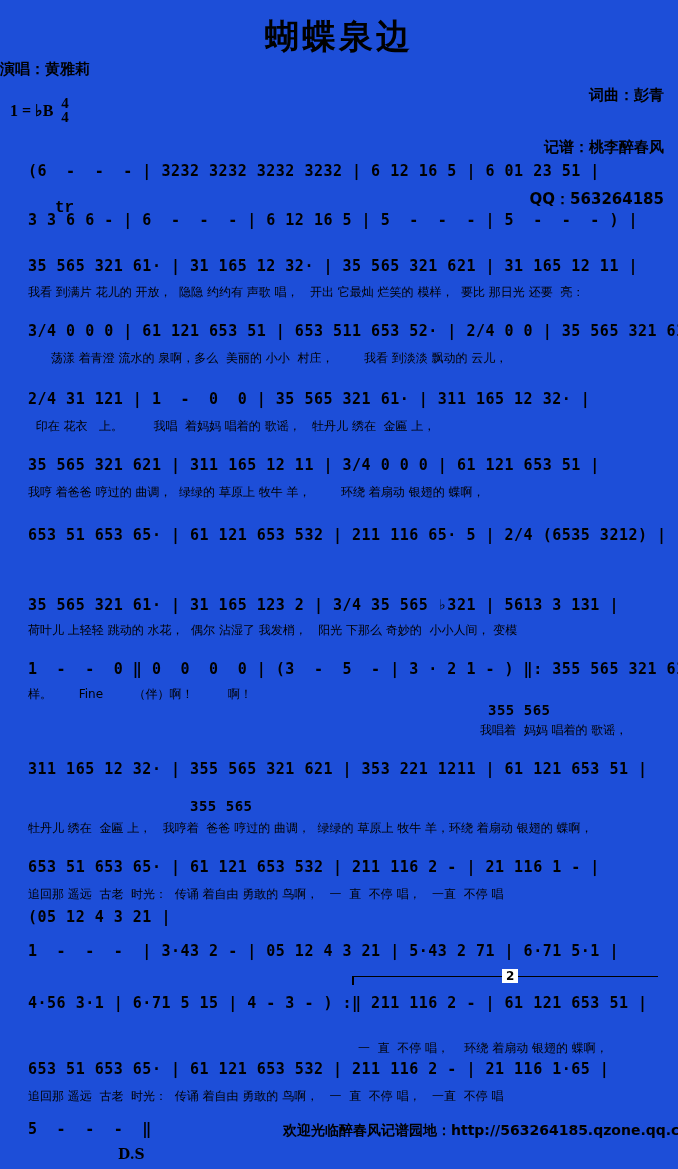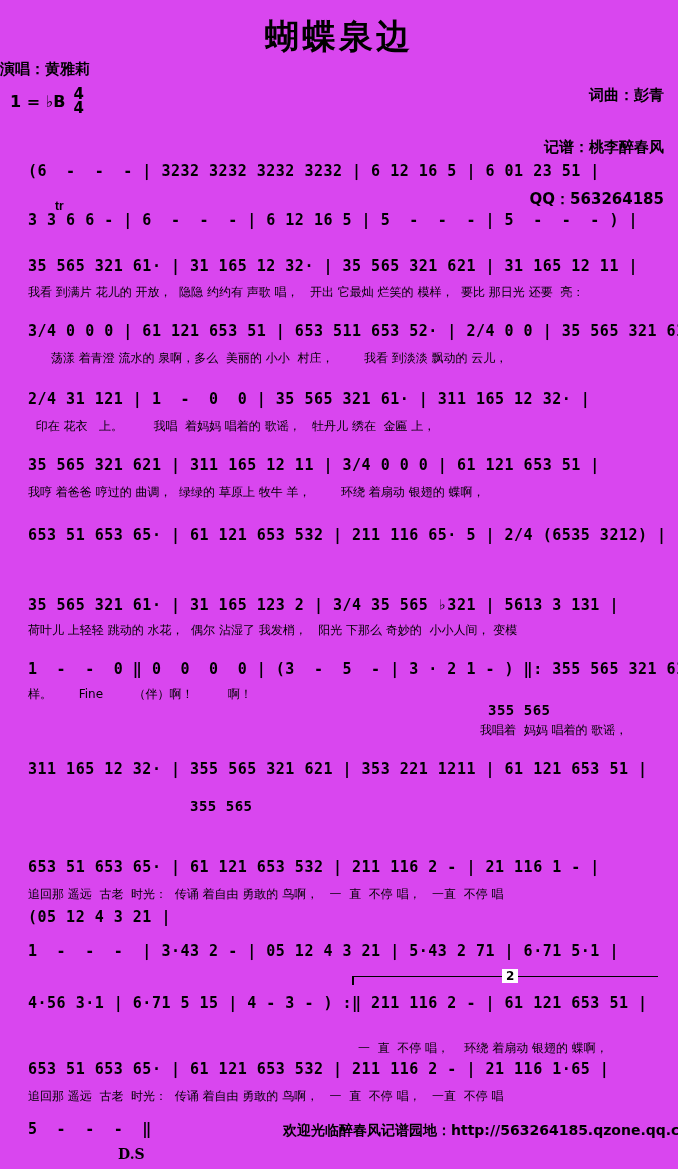--- a/index.html
+++ b/index.html
@@ -1,57 +1,57 @@
 <!DOCTYPE html>
 <html><head>
 <meta charset="utf-8">
 <style>
   html,body{margin:0;padding:0;background:#ffffff;}
   .sheet{
     position:relative;
     width:678px;height:1169px;
-    background:#d946ef;color:#000;
+    background:#1d4ed8;color:#000;
     font-family:"DejaVu Sans",sans-serif;
     overflow:hidden;
   }
   .title{
     position:absolute;top:14px;left:0;width:100%;
     text-align:center;font-size:34px;font-weight:bold;
     letter-spacing:3px;
     font-family:"DejaVu Sans",sans-serif;
   }
   .singer{
     position:absolute;top:60px;left:0;width:100%;
     text-align:left;font-size:15px;font-weight:bold;
   }
   .credits{
     position:absolute;top:82px;right:14px;
     text-align:right;font-size:15px;font-weight:bold;line-height:26px;
     white-space:pre;
   }
   .keysig{
-    position:absolute;top:87px;left:10px;
+    position:absolute;top:96px;left:10px;
     font-size:16px;font-weight:bold;
-    display:flex;align-items:center;gap:8px;
+    display:flex;align-items:center;gap:8px;font-family:Liberation Serif, serif;
   }
   .meter{display:inline-flex;flex-direction:column;align-items:center;line-height:14px;font-size:15px;font-weight:bold;}
   .notation{
     position:absolute;left:28px;
     font-family:"DejaVu Sans Mono",monospace;
     font-weight:bold;font-size:15px;letter-spacing:0.5px;
     white-space:pre;color:#000;
   }
   .lyrics{
     position:absolute;left:28px;
     font-size:12px;white-space:pre;color:#000;
     font-family:"DejaVu Sans",sans-serif;
   }
   .ornament{
-    position:absolute;font-size:12px;font-weight:bold;
-    font-family:Liberation Sans, sans-serif;
+    position:absolute;font-size:16px;font-weight:bold;
+    font-family:Liberation Mono, monospace;
   }
   .volta{
     position:absolute;border-top:1.5px solid #000;height:10px;
   }
   .volta::before,.volta::after{
     content:"";position:absolute;top:0;width:1.5px;height:8px;background:#000;
   }
   .volta::before{left:0;}
   .volta::after{right:0;display:none;}
   .volta .volta-num{
@@ -109,20 +109,21 @@
   <div class="notation" style="top:596px">35 565 321 61· | 31 165 123 2 | 3/4 35 565 ♭321 | 5613 3 131 |</div>
   <div class="lyrics" style="top:622px">荷叶儿 上轻轻 跳动的 水花，  偶尔 沾湿了 我发梢，   阳光 下那么 奇妙的  小小人间， 变模</div>
 
   <div class="notation" style="top:660px">1  -  -  0 ‖ 0  0  0  0 | (3  -  5  - | 3 · 2 1 - ) ‖: 355 565 321 61· |</div>
   <div class="lyrics" style="top:686px">样。       Fine        （伴）啊！         啊！</div>
   <div class="notation" style="top:702px;left:488px;font-size:14px">355 565</div>
   <div class="lyrics" style="top:722px;left:480px">我唱着  妈妈 唱着的 歌谣，</div>
 
   <div class="notation" style="top:760px">311 165 12 32· | 355 565 321 621 | 353 221 1211 | 61 121 653 51 |</div>
   <div class="notation" style="top:798px;left:190px;font-size:14px">355 565</div>
+  <div class="lyrics" style="top:820px">牡丹儿 绣在  金匾 上，   我哼着  爸爸 哼过的 曲调，  绿绿的 草原上 牧牛 羊，环绕 着扇动 银翅的 蝶啊，</div>
 
   <div class="notation" style="top:858px">653 51 653 65· | 61 121 653 532 | 211 116 2 - | 21 116 1 - |</div>
   <div class="lyrics" style="top:886px">追回那 遥远  古老  时光：  传诵 着自由 勇敢的 鸟啊，   一  直  不停 唱，   一直  不停 唱</div>
 
   <div class="notation" style="top:908px">(05 12 4 3 21 |</div>
 
   <div class="notation" style="top:942px">1  -  -  -  | 3·43 2 - | 05 12 4 3 21 | 5·43 2 71 | 6·71 5·1 |</div>
 
   <div class="volta" style="top:976px;left:352px;width:306px">
     <span class="volta-num">2</span>

